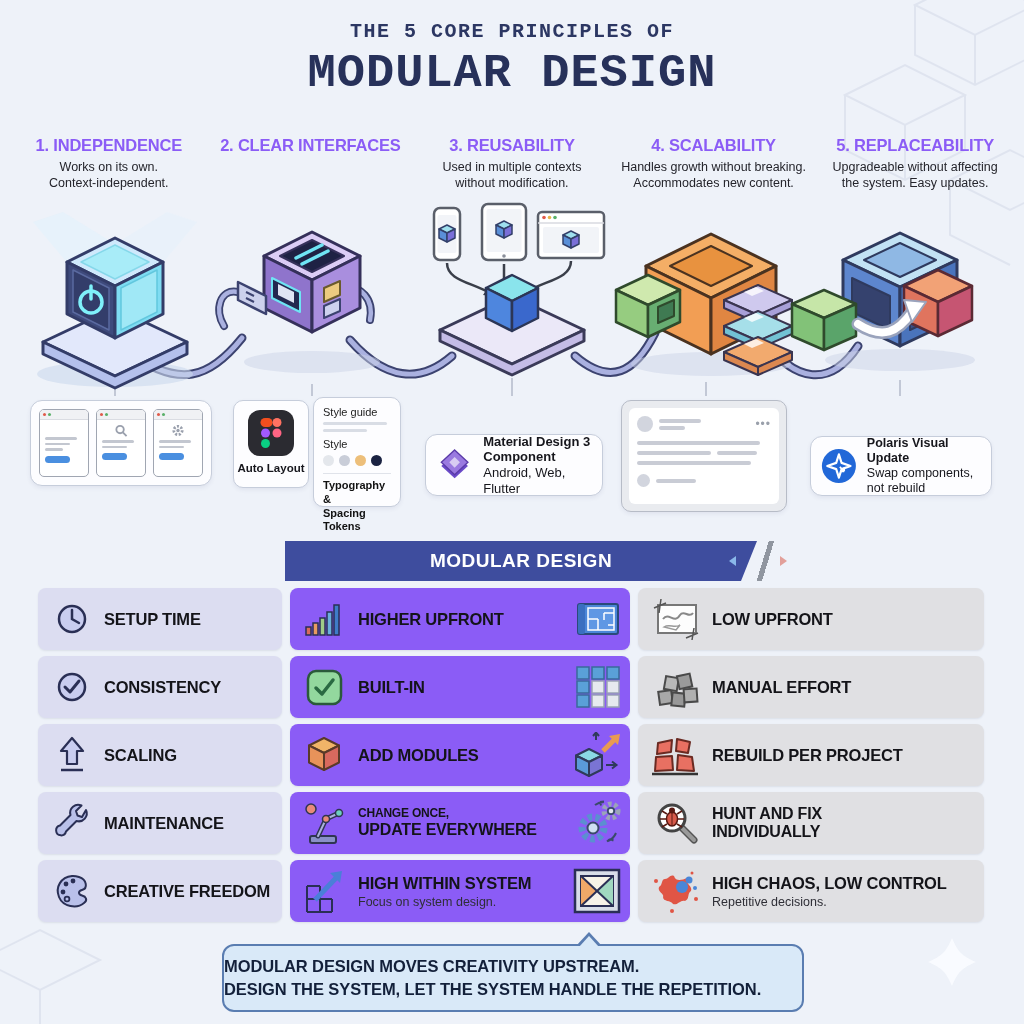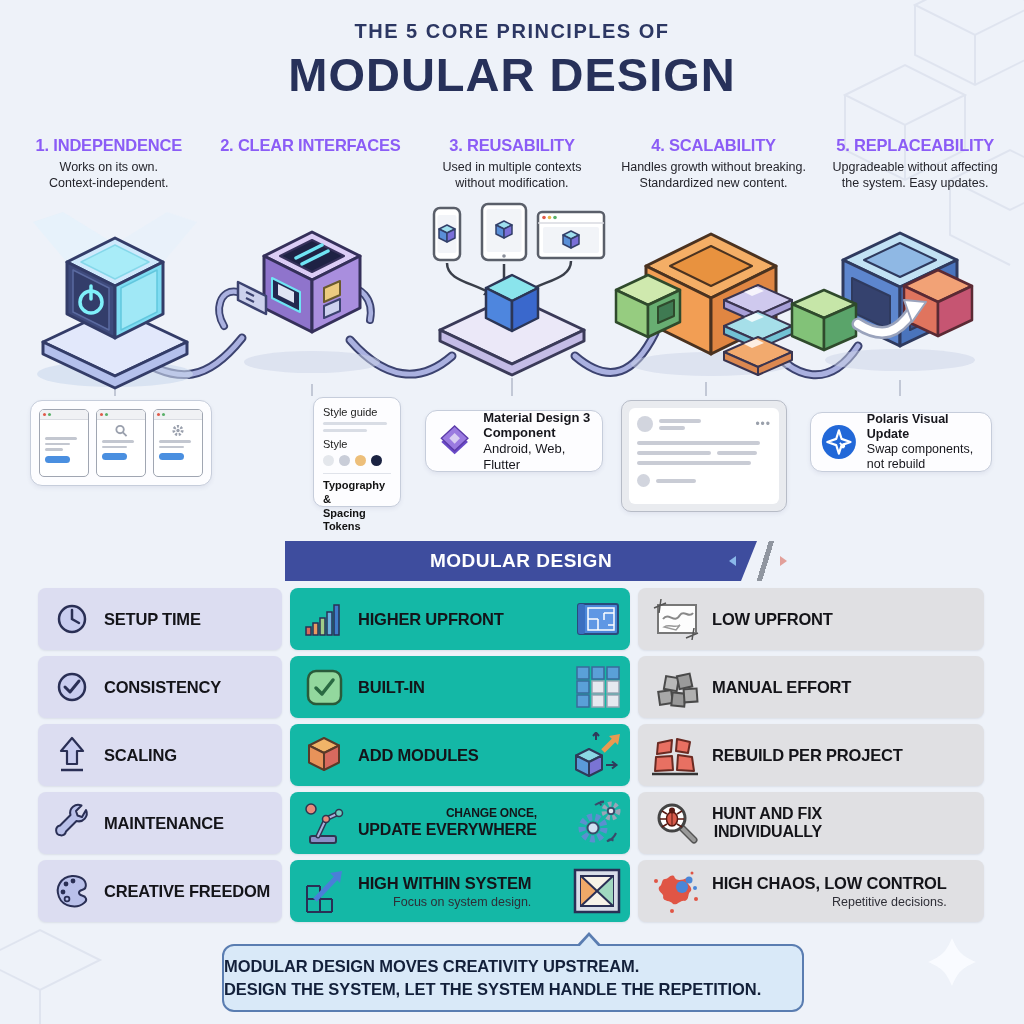--- a/index.html
+++ b/index.html
@@ -1,21 +1,21 @@
 <!DOCTYPE html>
 <html><head>
 <meta charset="utf-8">
 <style>
   html,body{margin:0;padding:0;background:#e9edf5;}
   .canvas{position:relative;width:1024px;height:1024px;background:#eef2f9;overflow:hidden;
           font-family:"Liberation Sans",sans-serif;color:#16161c;}
   
   .bgdeco{position:absolute;inset:0;pointer-events:none;}
   
-  .titleblock{position:absolute;top:20px;left:0;width:100%;text-align:center;}
+  .titleblock{position:absolute;top:20px;left:0;width:100%;text-align:center;font-family:Liberation Mono, monospace;}
   .eyebrow{font-size:20px;font-weight:bold;letter-spacing:1.5px;color:#2c3763;}
   .maintitle{font-size:47px;font-weight:bold;letter-spacing:1px;color:#27315a;margin-top:4px;}
   
   .principles{position:absolute;top:136px;left:8px;right:8px;display:flex;}
   .pcol{width:20%;text-align:center;padding:0 6px;box-sizing:border-box;}
   .phead{font-size:16.5px;font-weight:bold;color:#8b5cf6;letter-spacing:-0.2px;}
   .pdesc{font-size:12.5px;color:#24242b;line-height:1.3;margin-top:4px;}
   
   .band{position:absolute;top:198px;left:0;}
   
@@ -31,21 +31,21 @@
   .mwbtn{width:25px;height:7px;border-radius:4px;background:#4a8fe0;margin-top:2px;}
   .figcard{display:flex;flex-direction:column;align-items:center;padding-top:9px;}
   .figlabel{font-size:11.5px;font-weight:bold;margin-top:6px;}
   .stylecard{padding:8px 9px;font-size:10.5px;}
   .sgtitle{font-weight:normal;font-size:11px;color:#222;}
   .sline{height:3px;background:#d9dde5;border-radius:2px;margin-top:4px;}
   .swrow{display:flex;gap:5px;margin-top:5px;}
   .sw{width:11px;height:11px;border-radius:50%;}
   .sdivider{height:1px;background:#e0e3ea;margin:7px 0 5px;}
   .tokens{font-weight:bold;font-size:11px;line-height:1.25;color:#111;}
-  .rowcard{display:flex;align-items:center;gap:10px;padding:20px 10px;}
+  .rowcard{display:flex;align-items:center;gap:10px;padding:20px 10px;margin-top:24px;}
   .mdtext{font-size:13px;line-height:1.2;}
   .mdtext b{display:block;}
   .doccard{background:#e9ebef;border-color:#b7bcc7;padding:7px;}
   .docinner{background:#fff;border-radius:6px;height:100%;box-sizing:border-box;padding:8px;}
   .docrow{display:flex;align-items:center;gap:6px;}
   .avatar{background:#d2d5de;border-radius:50%;}
   .docline{height:4px;background:#c9ccd5;border-radius:2px;}
   .docdots{margin-left:auto;color:#9aa0ab;font-size:12px;letter-spacing:1px;line-height:4px;}
   
   .hdr{position:absolute;height:40px;display:flex;align-items:center;justify-content:center;
@@ -53,25 +53,25 @@
   .hdr-mod{left:285px;top:541px;width:472px;background:#3e4d9e;font-size:19px;letter-spacing:.5px;
        clip-path:polygon(0 0,100% 0,calc(100% - 16px) 100%,0 100%);}
   .hdr-non{left:772px;top:541px;width:213px;background:#707073;font-size:16.5px;letter-spacing:.2px;
        clip-path:polygon(16px 0,100% 0,100% 100%,0 100%);padding-left:6px;box-sizing:border-box;}
   .slash{position:absolute;left:752px;top:541px;width:26px;height:40px;
        background:linear-gradient(107deg,transparent 44%,#9096a0 44%,#9096a0 58%,transparent 58%);}
   .tri{position:absolute;width:0;height:0;border-style:solid;}
   .tri-blue{left:729px;top:574px;border-width:5px 7px 5px 0;border-color:transparent #8ab8ea transparent transparent;}
   .tri-pink{left:780px;top:574px;border-width:5px 0 5px 7px;border-color:transparent transparent transparent #e2a09a;}
   .grid{position:absolute;left:38px;top:588px;width:948px;display:grid;
-        grid-template-columns:244px 340px 346px;column-gap:8px;row-gap:6px;grid-auto-rows:62px;text-align:right;}
+        grid-template-columns:244px 340px 346px;column-gap:8px;row-gap:6px;grid-auto-rows:62px;}
   .cell{border-radius:8px;display:flex;align-items:center;box-sizing:border-box;
         box-shadow:0 1px 2px rgba(50,60,90,.10);}
   .cell-label{background:#dcddf1;padding:0 10px 0 14px;gap:12px;}
-  .cell-mod{background:#14b8a6;padding:0 8px 0 12px;gap:10px;}
+  .cell-mod{background:#8b5cf6;padding:0 8px 0 12px;gap:10px;}
   .cell-non{background:#e0e0e3;padding:0 10px 0 14px;gap:12px;}
   .ctext{font-weight:bold;font-size:16.5px;letter-spacing:-0.2px;color:#141419;line-height:1.15;}
   .csub{font-weight:normal;font-size:12.5px;color:#2e2e36;margin-top:2px;letter-spacing:0;}
   .spacer{flex:1;}
   .icn{flex:0 0 auto;display:flex;align-items:center;justify-content:center;}
   
   .callout{position:absolute;left:222px;top:944px;width:578px;height:64px;background:#d9e9f8;
            border:2px solid #5a7db1;border-radius:12px;display:flex;flex-direction:column;
            align-items:flex-start;justify-content:center;text-align:center;}
   .callout::before{content:"";position:absolute;left:352px;top:-14px;width:0;height:0;
@@ -113,21 +113,21 @@
     </div>
     <div class="pcol">
       <div class="phead">2. CLEAR INTERFACES</div>
     </div>
     <div class="pcol">
       <div class="phead">3. REUSABILITY</div>
       <div class="pdesc"><span>Used in multiple contexts</span><br><span>without modification.</span></div>
     </div>
     <div class="pcol">
       <div class="phead">4. SCALABILITY</div>
-      <div class="pdesc"><span>Handles growth without breaking.</span><br><span>Standardized new content.</span></div>
+      <div class="pdesc"><span>Handles growth without breaking.</span><br><span>Accommodates new content.</span></div>
     </div>
     <div class="pcol">
       <div class="phead">5. REPLACEABILITY</div>
       <div class="pdesc"><span>Upgradeable without affecting</span><br><span>the system. Easy updates.</span></div>
     </div>
   </div>
 
   <svg class="band" width="1024" height="198" viewBox="0 0 1024 198">
     <defs>
       <g id="tinycube" stroke="#33406a" stroke-width="1.5" stroke-linejoin="round">
@@ -330,20 +330,31 @@
               <circle cx="7" cy="7" r="1.8" fill="#9aa0ad"></circle>
             </svg>
           <div class="mwline" style="width:32px"></div>
             <div class="mwline" style="width:25px"></div>
             <div class="mwbtn"></div>
           </div>
       </div>
     </div>
   </div>
 
+  <div class="card figcard" style="left:233px;top:400px;width:76px;height:88px;border-radius:10px;">
+    <svg width="46" height="46" viewBox="0 0 46 46">
+      <rect x="0" y="0" width="46" height="46" rx="12" fill="#2b2b31"></rect>
+      <rect x="12.5" y="8" width="12" height="9" rx="4.5" fill="#f24e1e"></rect>
+      <circle cx="29" cy="12.5" r="4.5" fill="#ff7262"></circle>
+      <circle cx="17.5" cy="23" r="4.5" fill="#a259ff"></circle>
+      <circle cx="29" cy="23" r="4.5" fill="#ff6584"></circle>
+      <circle cx="17.5" cy="33.5" r="4.5" fill="#0acf83"></circle>
+    </svg>
+    <div class="figlabel">Auto Layout</div>
+  </div>
 
   <div class="card stylecard" style="left:313px;top:397px;width:88px;height:110px;border-radius:10px;">
     <div class="sgtitle">Style guide</div>
     <div class="sline" style="width:64px"></div>
       <div class="sline" style="width:44px"></div>
     <div class="sgtitle" style="margin-top:6px">Style</div>
     <div class="swrow">
       <span class="sw" style="background:#e4e7ec"></span>
         <span class="sw" style="background:#c9cdd8"></span>
       <span class="sw" style="background:#edbf7a"></span>

